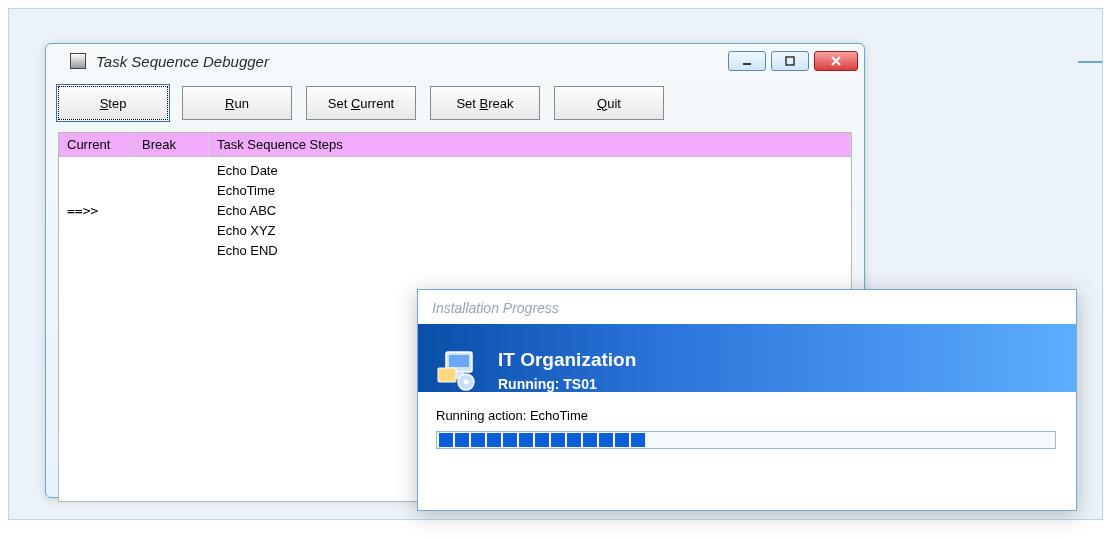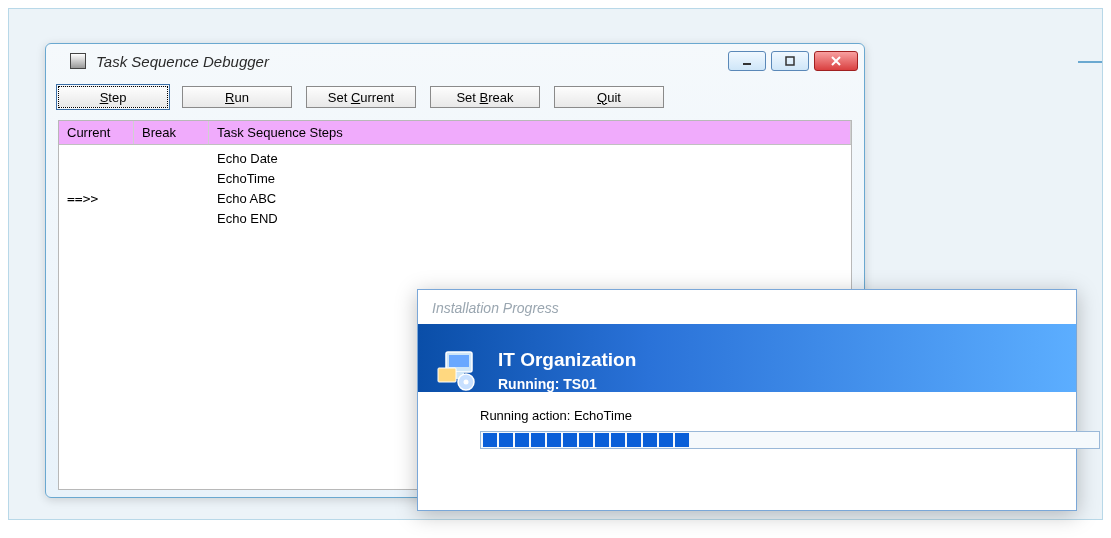--- a/index.html
+++ b/index.html
@@ -74,21 +74,21 @@
     .wc svg { width: 12px; height: 12px; }
     .toolbar-area {
       padding: 8px 12px 4px 12px;
       border-bottom: 0;
     }
     .toolbar {
       display: flex;
       gap: 14px;
     }
     .btn {
-      width: 110px; height: 22px;
+      width: 110px; height: 34px;
       background: linear-gradient(#fdfdfd,#e8e8e8);
       border: 1px solid #8a8a8a;
       font-size: 13px;
       cursor: pointer;
       display: flex; align-items: center; justify-content: center;
     }
     .btn.focused {
       border: 1px dotted #000;
       outline: 1px solid #3b6ea5;
       outline-offset: 1px;
@@ -145,21 +145,20 @@
       display: flex;
       align-items: flex-end;
       padding-left: 18px;
       color: #fff;
     }
     .popup-banner .piconsvg { width: 44px; height: 44px; margin-right: 18px; }
     .popup-banner .org { font-size: 19px; font-weight: bold; }
     .popup-banner .running { font-size: 14px; font-weight: bold; margin-top: 5px; }
     .popup-body {
       padding: 16px 18px;
-      margin-left: 44px;
     }
     .popup-body .action { font-size: 13px; margin-bottom: 8px; }
     .progress {
       width: 620px; height: 18px;
       border: 1px solid #9ab8d8;
       background: #f5f9fc;
       display: flex; align-items: center;
       padding: 1px 2px;
       gap: 2px;
     }
@@ -231,20 +230,25 @@
         </div>
         <div class="row">
           <div class="c1"></div>
           <div class="c2"></div>
           <div class="c3">EchoTime</div>
         </div>
         <div class="row">
           <div class="c1">==&gt;&gt;</div>
           <div class="c2"></div>
           <div class="c3">Echo ABC</div>
+        </div>
+        <div class="row">
+          <div class="c1"></div>
+          <div class="c2"></div>
+          <div class="c3">Echo XYZ</div>
         </div>
         <div class="row">
           <div class="c1"></div>
           <div class="c2"></div>
           <div class="c3">Echo END</div>
         </div>
       </div>
     </div>
   </div>
 

